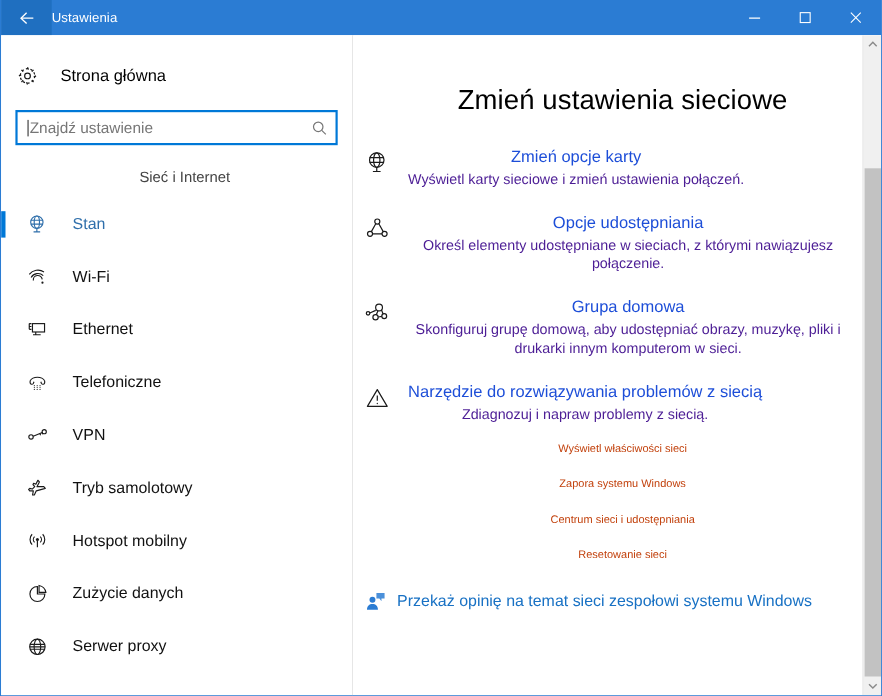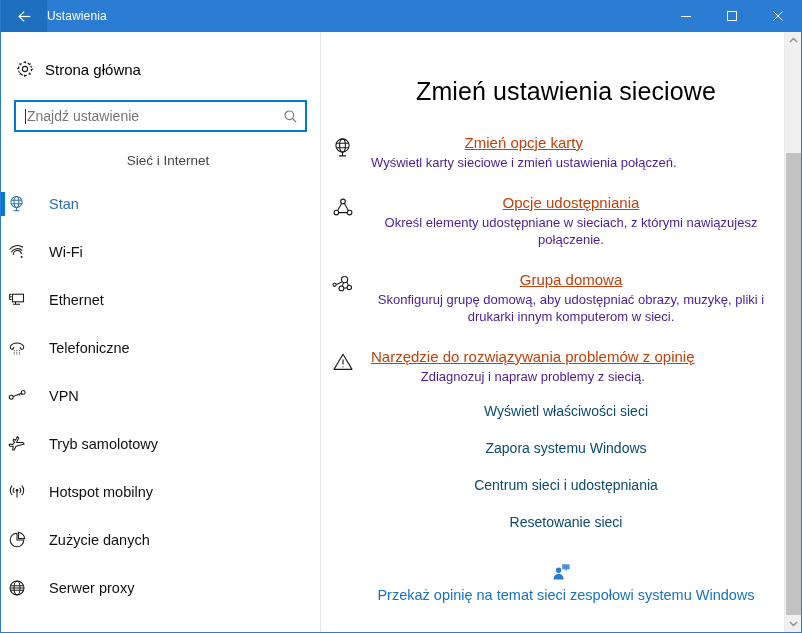--- a/index.html
+++ b/index.html
@@ -84,21 +84,21 @@
     align-items: center;
     height: 30px;
     margin-top: 22px;
     padding-left: 14px;
     cursor: default;
   }
   #home-row .ic { width: 28px; display:flex; align-items:center; }
   #home-label {
     font-size: 15px;
     color: #000000;
-    margin-left: 2px;
+    margin-left: 12px;
   }
 
   #search-wrap {
     margin: 16px 0 0 13px;
     width: 293px;
     height: 32px;
     box-sizing: border-box;
     border: 2px solid #0078d7;
     background: #ffffff;
     display: flex;
@@ -137,21 +137,21 @@
     text-align: center;
   }
 
   #nav-list { margin-top: 12px; }
 
   .nav-item {
     position: relative;
     display: flex;
     align-items: center;
     height: 48px;
-    padding-left: 6px;
+    padding-left: 23px;
     cursor: default;
   }
   .nav-item .sel-bar {
     position: absolute;
     left: 0;
     top: 12px;
     bottom: 12px;
     width: 4px;
     background: transparent;
   }
@@ -201,47 +201,45 @@
     width: 40px;
     flex: 0 0 40px;
     display: flex;
     justify-content: flex-start;
     padding-top: 3px;
     color: #1a1a1a;
   }
   .setting-txt { max-width: 400px; }
   .setting-title {
     font-size: 15px;
-    color: #c2410c;
+    color: #1d4ed8;
     line-height: 19px;
-    text-decoration: underline;
   }
   .setting-desc {
     font-size: 13px;
     color: #4c1d95;
     line-height: 17px;
     margin-top: 2px;
   }
 
   #links { margin-top: -4px; }
   .link-row {
     display: block;
-    font-size: 14px;
-    color: #0c4a6e;
+    font-size: 10px;
+    color: #c2410c;
     margin-bottom: 21px;
     cursor: pointer;
     text-decoration: none;
   }
 
   #feedback-row {
     display: flex;
     align-items: center;
     margin-top: 27px;
     cursor: pointer;
-    flex-direction: column;
   }
   #feedback-icon {
     width: 30px;
     flex: 0 0 30px;
     display: flex;
     align-items: center;
     color: #2b7cd3;
   }
   #feedback-label {
     font-size: 14.5px;
@@ -517,21 +515,21 @@
 
           <div class="setting-row">
             <span class="setting-ic">
               <svg width="24" height="24" viewBox="0 0 24 24" fill="none" stroke="currentColor" stroke-width="1.1" stroke-linejoin="round">
                 <path d="M12 4.2 L21 19.4 L3 19.4 Z"></path>
                 <path d="M12 9.6 L12 14.4" stroke-width="1.1"></path>
                 <circle cx="12" cy="16.8" r="0.6" fill="currentColor" stroke="none"></circle>
               </svg>
             </span>
             <span class="setting-txt">
-              <span class="setting-title">Narzędzie do rozwiązywania problemów z opinię</span>
+              <span class="setting-title">Narzędzie do rozwiązywania problemów z siecią</span>
               <div class="setting-desc">Zdiagnozuj i napraw problemy z siecią.</div>
             </span>
           </div>
 
         </div>
 
         <div id="links">
           <a class="link-row" href="#">Wyświetl właściwości sieci</a>
           <a class="link-row" href="#">Zapora systemu Windows</a>
           <a class="link-row" href="#">Centrum sieci i udostępniania</a>

